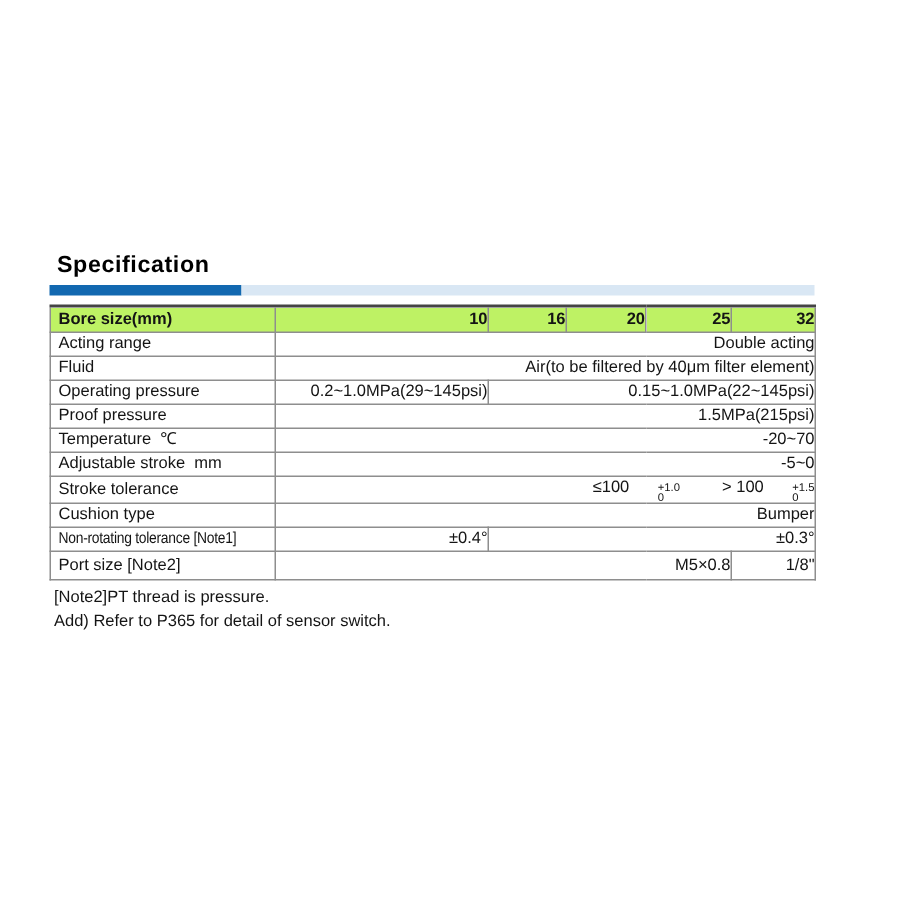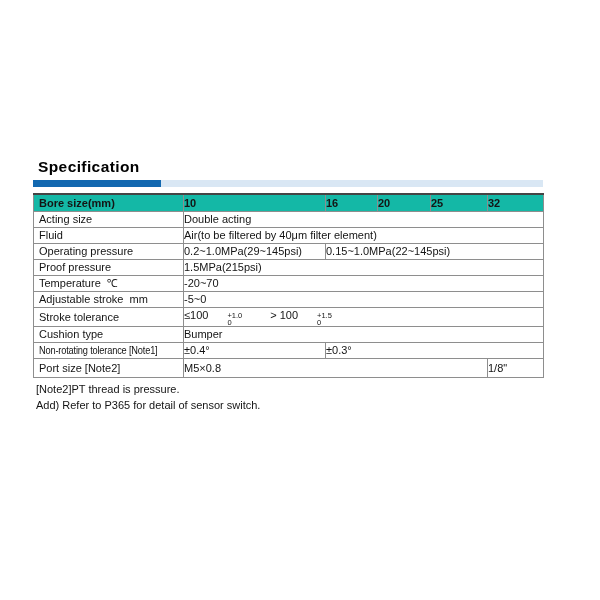--- a/index.html
+++ b/index.html
@@ -5,21 +5,21 @@
   html, body {
     margin: 0; padding: 0;
     width: 600px; height: 600px;
     background: #ffffff;
     font-family: "Liberation Sans", sans-serif;
     color: #111;
   }
   .content {
     position: absolute;
     left: 33px;
-    top: 158px;
+    top: 168px;
     width: 510px;
   }
   .title {
     font-size: 15.5px;
     font-weight: bold;
     letter-spacing: 0.4px;
     color: #000;
     padding-left: 5px;
     margin: 0 0 4px 0;
   }
@@ -33,31 +33,31 @@
     table-layout: fixed;
     width: 510px;
     font-size: 11px;
     color: #141414;
   }
   table.spec td {
     border: 1px solid #8e8e8e;
     padding: 0;
     height: 15px;
     line-height: 15px;
-    text-align: left;
+    text-align: right;
     white-space: nowrap;
     overflow: hidden;
   }
   table.spec td.lbl {
     text-align: left;
     padding-left: 5px;
     white-space: pre;
   }
   tr.head td {
-    background: #14b8a6;
+    background: #bef264;
     font-weight: bold;
     height: 16px;
     border-top: 2px solid #444;
   }
   tr.last td { height: 18px; line-height: 18px; }
   .condensed {
     display: inline-block;
     font-size: 10.5px;
     transform: scaleX(0.88);
     transform-origin: left center;
@@ -107,21 +107,21 @@
       <tr class="head">
         <td class="lbl">Bore size(mm)</td>
         <td>10</td>
         <td>16</td>
         <td>20</td>
         <td>25</td>
         <td>32</td>
       </tr>
 
       <tr>
-        <td class="lbl">Acting size</td>
+        <td class="lbl">Acting range</td>
         <td colspan="5">Double acting</td>
       </tr>
 
       <tr>
         <td class="lbl">Fluid</td>
         <td colspan="5">Air(to be filtered by 40μm filter element)</td>
       </tr>
 
       <tr>
         <td class="lbl">Operating pressure</td>

